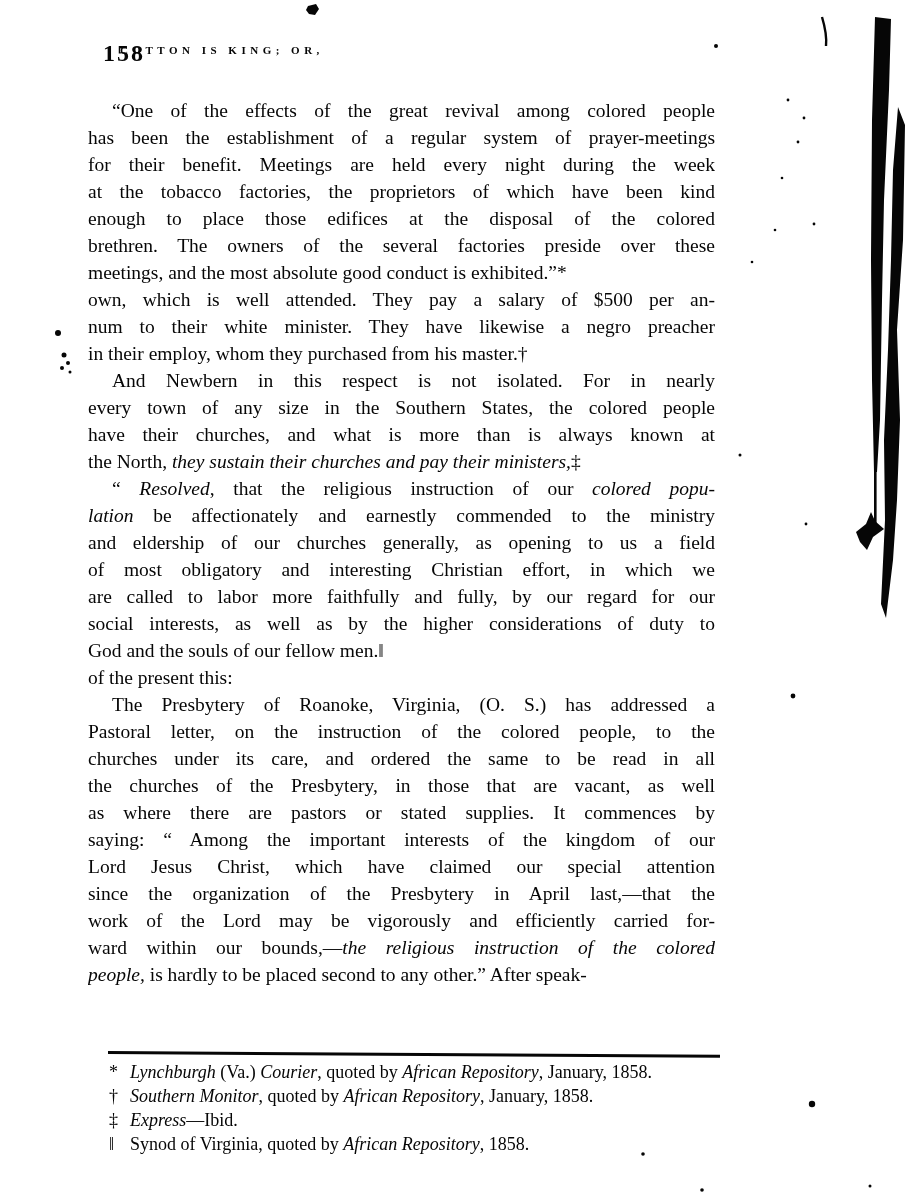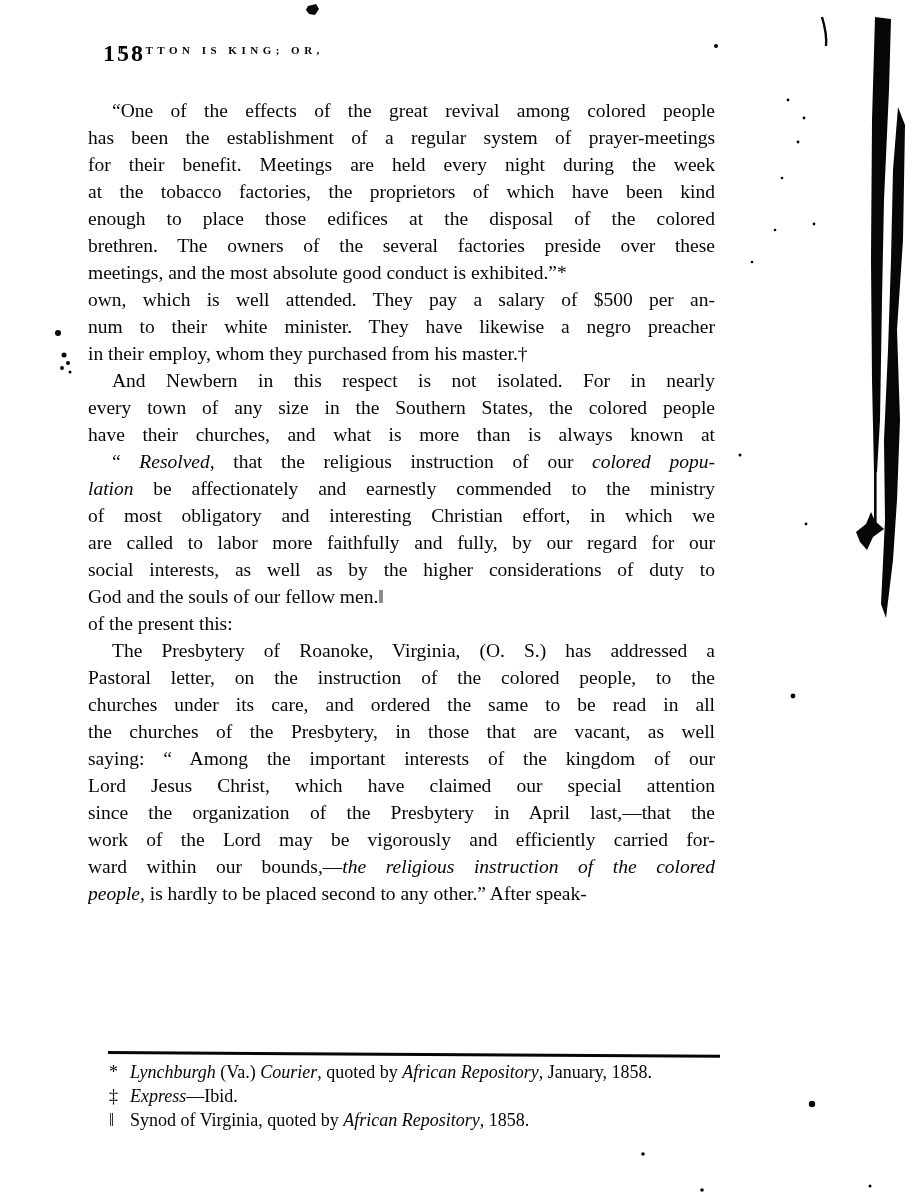--- a/index.html
+++ b/index.html
@@ -99,47 +99,51 @@
       </div>
       <div>
         <div class="line"><span>own, which is well attended.  They pay a salary of $500 per an-</span></div>
         <div class="line"><span>num to their white minister.  They have likewise a negro preacher</span></div>
         <div class="line last"><span>in their employ, whom they purchased from his master.†</span></div>
       </div>
       <div>
         <div class="line indent"><span>And Newbern in this respect is not isolated.  For in nearly</span></div>
         <div class="line"><span>every town of any size in the Southern States, the colored people</span></div>
         <div class="line"><span>have their churches, and what is more than is always known at</span></div>
+        <div class="line last"><span>the North, </span><span class="it">they sustain their churches and pay their ministers,</span><span>‡</span></div>
       </div>
       <div>
         <div class="line indent"><span>“ </span><span class="it">Resolved</span><span>, that the religious instruction of our </span><span class="it">colored popu-</span></div>
         <div class="line"><span class="it">lation</span><span> be affectionately and earnestly commended to the ministry</span></div>
+        <div class="line"><span>and eldership of our churches generally, as opening to us a field</span></div>
         <div class="line"><span>of most obligatory and interesting Christian effort, in which we</span></div>
         <div class="line"><span>are called to labor more faithfully and fully, by our regard for our</span></div>
         <div class="line"><span>social interests, as well as by the higher considerations of duty to</span></div>
         <div class="line last"><span>God and the souls of our fellow men.‖</span></div>
       </div>
       <div>
         <div class="line last"><span>of the present this:</span></div>
       </div>
       <div>
         <div class="line indent"><span>The Presbytery of Roanoke, Virginia, (O. S.) has addressed a</span></div>
         <div class="line"><span>Pastoral letter, on the instruction of the colored people, to the</span></div>
         <div class="line"><span>churches under its care, and ordered the same to be read in all</span></div>
         <div class="line"><span>the churches of the Presbytery, in those that are vacant, as well</span></div>
+        <div class="line"><span>as where there are pastors or stated supplies.  It commences by</span></div>
         <div class="line"><span>saying:  “ Among the important interests of the kingdom of our</span></div>
         <div class="line"><span>Lord Jesus Christ, which have claimed our special attention</span></div>
         <div class="line"><span>since the organization of the Presbytery in April last,—that the</span></div>
         <div class="line"><span>work of the Lord may be vigorously and efficiently carried for-</span></div>
         <div class="line"><span>ward within our bounds,—</span><span class="it">the religious instruction of the colored</span></div>
         <div class="line last"><span class="it">people,</span><span> is hardly to be placed second to any other.”  After speak-</span></div>
       </div>
     </div>
 
   <div class="rule"></div>
 
   <div class="footnotes" id="footnotes">
       <div class="fn"><span class="fnmark">*</span><span class="it">Lynchburgh</span><span> (Va.) </span><span class="it">Courier</span><span>, quoted by </span><span class="it">African Repository</span><span>, January, 1858.</span></div>
+      <div class="fn"><span class="fnmark">†</span><span class="it">Southern Monitor</span><span>, quoted by </span><span class="it">African Repository</span><span>, January, 1858.</span></div>
       <div class="fn"><span class="fnmark">‡</span><span class="it">Express</span><span>—Ibid.</span></div>
       <div class="fn"><span class="fnmark">‖</span><span>Synod of Virginia, quoted by </span><span class="it">African Repository</span><span>, 1858.</span></div>
     </div>
 
 </div>
 
 </body></html>

